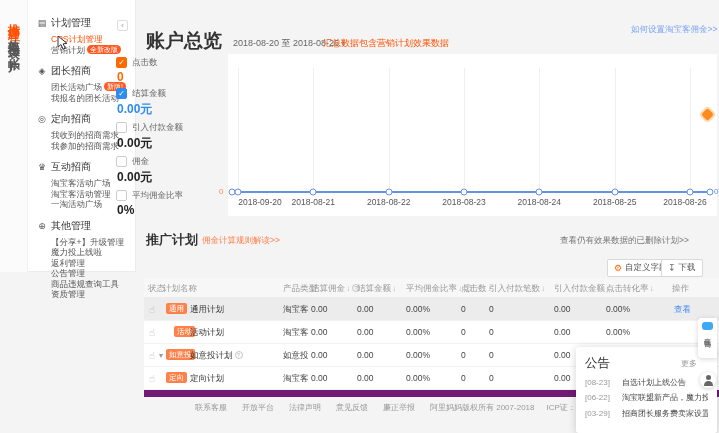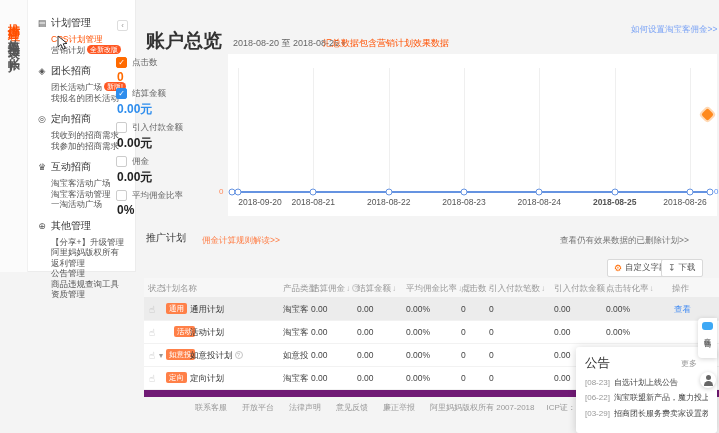--- a/index.html
+++ b/index.html
@@ -35,21 +35,21 @@
   .chart-panel{position:absolute;left:228px;top:54px;width:489px;height:162px;background:#fff}
   .gridline{position:absolute;top:14px;height:123px;width:1px;background:#efefef}
   .chart-line{position:absolute;top:137px;left:4px;width:479px;height:2px;background:#6593e1;border-radius:1px}
   .marker{position:absolute;width:7px;height:7px;border:1.5px solid #6593e1;background:#fff;border-radius:50%;transform:translate(-50%,-50%);top:138px}
   .xlabel{position:absolute;top:143px;width:60px;text-align:center;font-size:8.5px;color:#555;white-space:nowrap}
   .ytick{position:absolute;top:133px;font-size:8px}
   .ytick.left{left:-9px;color:#ff8a5c}
   .ytick.right{left:486px;color:#5b8ff5}
   .feedback-gem{position:absolute;left:703px;top:110px;width:9px;height:9px;background:#ff8a1e;transform:rotate(45deg);border-radius:2px;box-shadow:0 0 0 2px #ffd9b5;cursor:pointer}
   
-  .plans-title{position:absolute;left:146px;top:231px;font-size:10px;font-weight:normal;color:#333}
+  .plans-title{position:absolute;left:146px;top:231px;font-size:13px;font-weight:bold;color:#333}
   .rule-link{position:absolute;left:202px;top:235px;font-size:8.5px;color:#ff7d45;cursor:pointer}
   .deleted-link{position:absolute;left:560px;top:235px;font-size:8.5px;color:#777;cursor:pointer}
   .btn{position:absolute;top:259px;height:18px;border:1px solid #d9d9d9;border-radius:2px;background:#fff;font-size:8.5px;color:#555;padding:0 6px;display:flex;align-items:center;gap:3px;cursor:pointer;font-family:inherit}
   .btn .bicon{font-size:9px;color:#ff6a00}
   .btn .bicon.dl{color:#666}
   #btn-custom{left:607px}
   #btn-download{left:661px}
   .table{position:absolute;left:144px;top:278px;width:581px;height:119px;background:#701a75}
   .thead{position:relative;height:20px;background:#f7f7f7;border-bottom:1px solid #ececec}
   .th{position:absolute;top:0;line-height:20px;font-size:8.5px;color:#999;white-space:nowrap;cursor:pointer}
@@ -62,21 +62,21 @@
   .status-ic{color:#b0b0b0;font-size:10px;cursor:pointer}
   .row-caret{color:#999;font-size:8px;cursor:pointer}
   .tbadge{display:inline-block;background:#ff8048;color:#fff;font-size:7.5px;line-height:11px;padding:0 3px;border-radius:2px;vertical-align:1px}
   .plan-name{color:#333}
   .action-link{color:#4a90f2;cursor:pointer}
   
   .announce{position:absolute;left:576px;top:347px;width:141px;height:86px;background:#fff;border-radius:3px;box-shadow:0 1px 8px rgba(0,0,0,.18);padding:8px 9px;z-index:5}
   .announce-title{font-size:12.5px;color:#333}
   .more-link{position:absolute;right:20px;top:11px;font-size:8px;color:#999;cursor:pointer}
   .ann-item{margin-top:4.5px;white-space:nowrap;overflow:hidden;cursor:pointer}
-  .ann-date{font-size:8px;color:#999;margin-right:4px}
+  .ann-date{font-size:8px;color:#999;margin-right:12px}
   .ann-text{font-size:8px;color:#444}
   
   .chat-widget{position:absolute;left:698px;top:318px;width:19px;height:40px;background:#fff;border-radius:4px 0 0 4px;box-shadow:0 1px 5px rgba(0,0,0,.18);z-index:6;display:flex;flex-direction:column;align-items:center;padding-top:4px;cursor:pointer}
   .chat-bubble{width:11px;height:8px;background:#3da8f5;border-radius:3px;margin-bottom:2px}
   .chat-label{writing-mode:vertical-rl;font-size:7px;color:#666;letter-spacing:1px;line-height:9px}
   .person-btn{position:absolute;left:700px;top:372px;width:16px;height:16px;background:#fff;border-radius:50%;box-shadow:0 1px 4px rgba(0,0,0,.2);z-index:6;cursor:pointer}
   .person-btn::before{content:"";position:absolute;left:5.5px;top:3px;width:5px;height:5px;border-radius:50%;background:#666}
   .person-btn::after{content:"";position:absolute;left:3.5px;top:8.5px;width:9px;height:5px;border-radius:5px 5px 0 0;background:#666}
   
   .footer{position:absolute;left:195px;top:402px;font-size:8px;color:#999;white-space:nowrap}
@@ -127,21 +127,21 @@
         <div class="side-item"><span>淘宝客活动广场</span></div>
         <div class="side-item"><span>淘宝客活动管理</span></div>
         <div class="side-item"><span>一淘活动广场</span></div>
       </div>
       <div class="side-sec">
         <div class="side-head">
           <span class="sicon">⊕</span>
           <span>其他管理</span>
         </div>
         <div class="side-item"><span>【分享+】升级管理</span></div>
-        <div class="side-item"><span>阿里妈妈版权所有</span></div>
+        <div class="side-item"><span>魔力投上线啦</span></div>
         <div class="side-item"><span>返利管理</span></div>
         <div class="side-item"><span>公告管理</span></div>
         <div class="side-item"><span>商品违规查询工具</span></div>
         <div class="side-item"><span>资质管理</span></div>
       </div>
     </div>
   <div class="collapse-btn">‹</div>
 </div>
 
 <div class="page-title">账户总览</div>
@@ -194,21 +194,21 @@
     <div class="xlabel" style="left: 2px;">2018-09-20</div>
     <div class="gridline" style="left: 85.3333px;"></div>
     <div class="xlabel" style="left: 55.3333px;">2018-08-21</div>
     <div class="gridline" style="left: 160.667px;"></div>
     <div class="xlabel" style="left: 130.667px;">2018-08-22</div>
     <div class="gridline" style="left: 236px;"></div>
     <div class="xlabel" style="left: 206px;">2018-08-23</div>
     <div class="gridline" style="left: 311.333px;"></div>
     <div class="xlabel" style="left: 281.333px;">2018-08-24</div>
     <div class="gridline" style="left: 386.667px;"></div>
-    <div class="xlabel" style="left: 356.667px; font-weight: bold;">2018-08-25</div>
+    <div class="xlabel" style="left: 356.667px;">2018-08-25</div>
     <div class="gridline" style="left: 462px;"></div>
     <div class="xlabel" style="left: 427px;">2018-08-26</div>
     <div class="chart-line"></div>
     <div class="marker" style="left: 4px;"></div>
     <div class="marker" style="left: 482px;"></div>
     <div class="marker" style="left: 10px;"></div>
     <div class="marker" style="left: 85.3333px;"></div>
     <div class="marker" style="left: 160.667px;"></div>
     <div class="marker" style="left: 236px;"></div>
     <div class="marker" style="left: 311.333px;"></div>

